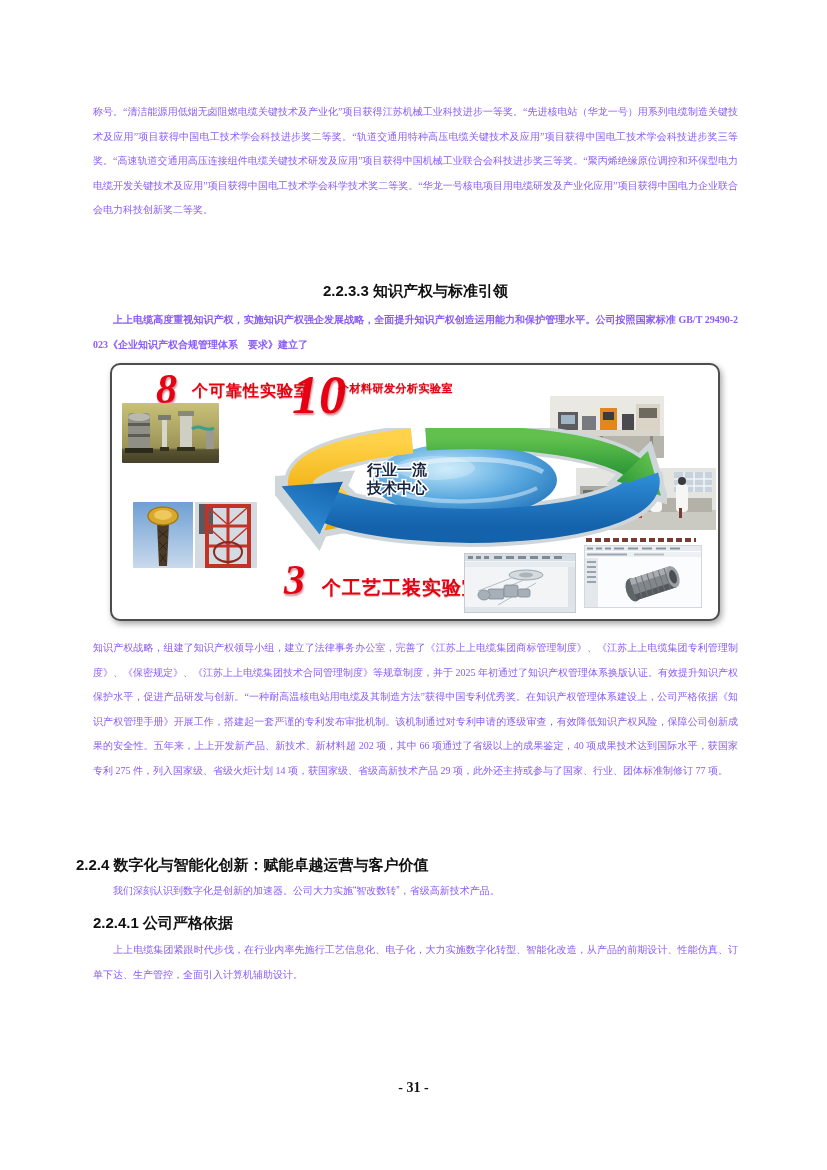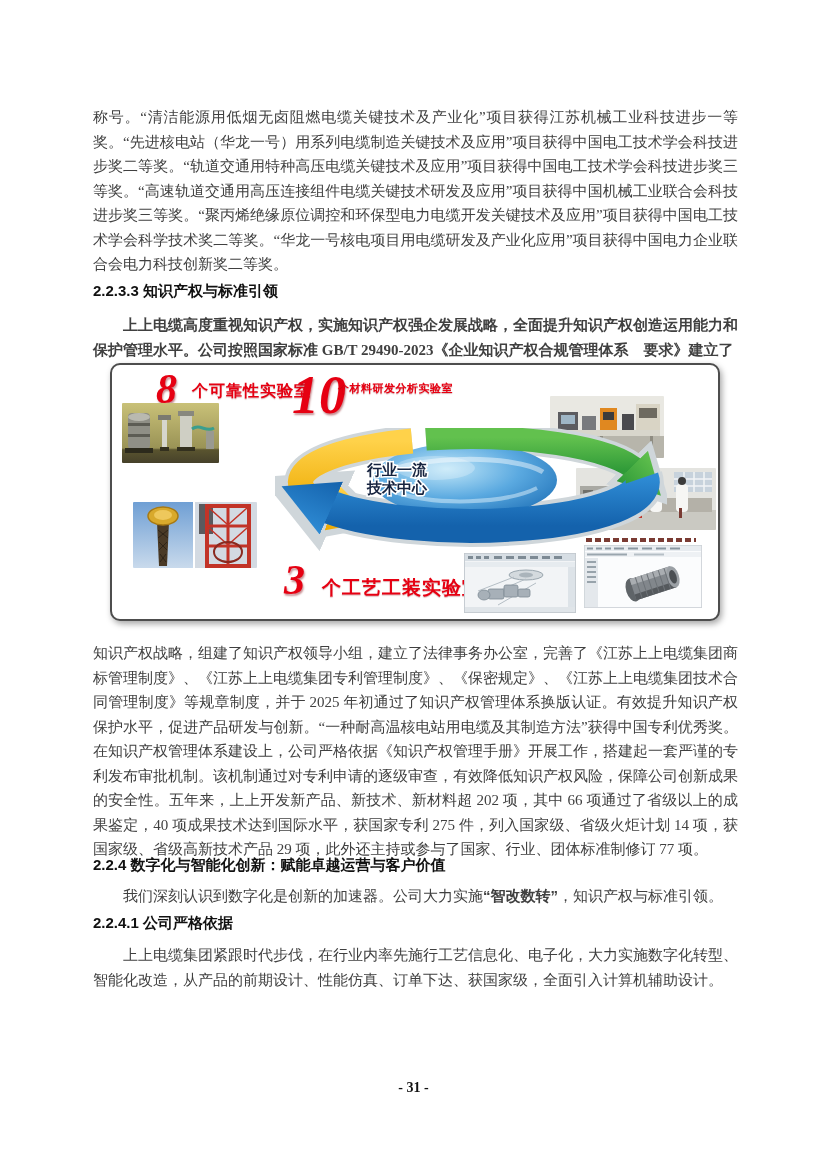--- a/index.html
+++ b/index.html
@@ -1,24 +1,24 @@
 <!DOCTYPE html>
 <html><head>
 <meta charset="utf-8">
 <style>
   html,body{margin:0;padding:0;}
   body{width:827px;height:1170px;background:#ffffff;position:relative;
        font-family:"Liberation Serif","DejaVu Serif",serif;color:#1b1b1b;}
   .abs{position:absolute;}
-  .para{width:645px;font-size:15px;line-height:24.5px;text-align:justify;
-        word-break:break-all;color:#404040;}
+  .para{width:645px;font-size:10px;line-height:24.5px;text-align:justify;
+        word-break:break-all;color:#8b5cf6;}
   .indent{text-indent:2em;}
   .heading{width:645px;font-size:15px;font-weight:bold;
            font-family:"Liberation Sans","DejaVu Sans",sans-serif;color:#111;}
-  .bold-inline{font-weight:bold;font-family:"Liberation Sans","DejaVu Sans",sans-serif;}
+  .bold-inline{font-weight:normal;font-family:"Liberation Sans","DejaVu Sans",sans-serif;}
   .page-number{left:0;top:1080px;width:827px;text-align:center;
                font-size:14px;font-weight:bold;color:#111;}
 
   
   .figure{left:110px;top:363px;width:610px;height:258px;box-sizing:border-box;
           border:2px solid #4d4d4d;border-radius:10px;background:#ffffff;
           box-shadow:2px 3px 6px rgba(0,0,0,.35);overflow:hidden;}
   .fig-num{position:absolute;font-style:italic;font-weight:bold;
            font-family:"Liberation Serif","DejaVu Serif",serif;
            color:#e60012;line-height:1;text-shadow:1px 2px 2px rgba(130,0,10,.45);}
@@ -28,21 +28,21 @@
   .photo{position:absolute;border-radius:1px;overflow:hidden;}
   .photo svg{display:block;}
   .cad-caption{position:absolute;height:4px;
       background:repeating-linear-gradient(90deg,#7a3b33 0 6px,rgba(0,0,0,0) 6px 9px);}
 </style>
 </head>
 <body>
 
 <p class="abs para" style="left:93px;top:90px;">称号。“清洁能源用低烟无卤阻燃电缆关键技术及产业化”项目获得江苏机械工业科技进步一等奖。“先进核电站（华龙一号）用系列电缆制造关键技术及应用”项目获得中国电工技术学会科技进步奖二等奖。“轨道交通用特种高压电缆关键技术及应用”项目获得中国电工技术学会科技进步奖三等奖。“高速轨道交通用高压连接组件电缆关键技术研发及应用”项目获得中国机械工业联合会科技进步奖三等奖。“聚丙烯绝缘原位调控和环保型电力电缆开发关键技术及应用”项目获得中国电工技术学会科学技术奖二等奖。“华龙一号核电项目用电缆研发及产业化应用”项目获得中国电力企业联合会电力科技创新奖二等奖。</p>
 
-<h3 class="abs heading" style="left:93px;top:267px;">2.2.3.3 知识产权与标准引领</h3>
+<h3 class="abs heading" style="left:93px;top:267px;text-align:center;">2.2.3.3 知识产权与标准引领</h3>
 
 <p class="abs para indent" style="left:93px;top:298px;font-weight:bold;">上上电缆高度重视知识产权，实施知识产权强企发展战略，全面提升知识产权创造运用能力和保护管理水平。公司按照国家标准 GB/T 29490-2023《企业知识产权合规管理体系　要求》建立了</p>
 
 <div class="abs figure">
 
   <span class="fig-num" style="left:44px;top:3px;font-size:42px;">8</span>
   <span class="fig-label" style="left:80px;top:18px;font-size:16px;letter-spacing:1px;text-align:center;">个可靠性实验室</span>
 
   <span class="fig-num" style="left:180px;top:3px;font-size:54px;">10</span>
   <span class="fig-label" style="left:226px;top:18px;font-size:11px;letter-spacing:0.5px;">个材料研发分析实验室</span>
@@ -255,21 +255,21 @@
         <ellipse cx="90" cy="38" rx="6" ry="11" fill="#9ba0a5"></ellipse>
         <ellipse cx="90" cy="38" rx="3.5" ry="7" fill="#4b4f53"></ellipse>
         <path d="M54,27 v22 M60,27 v22 M66,27 v22 M72,27 v22 M78,27 v22 M84,27 v22" stroke="#6d7277" stroke-width="1"></path>
       </g>
     </svg>
   </div>
 </div>
 
 <p class="abs para" style="left:93px;top:626px;">知识产权战略，组建了知识产权领导小组，建立了法律事务办公室，完善了《江苏上上电缆集团商标管理制度》、《江苏上上电缆集团专利管理制度》、《保密规定》、《江苏上上电缆集团技术合同管理制度》等规章制度，并于 2025 年初通过了知识产权管理体系换版认证。有效提升知识产权保护水平，促进产品研发与创新。“一种耐高温核电站用电缆及其制造方法”获得中国专利优秀奖。在知识产权管理体系建设上，公司严格依据《知识产权管理手册》开展工作，搭建起一套严谨的专利发布审批机制。该机制通过对专利申请的逐级审查，有效降低知识产权风险，保障公司创新成果的安全性。五年来，上上开发新产品、新技术、新材料超 202 项，其中 66 项通过了省级以上的成果鉴定，40 项成果技术达到国际水平，获国家专利 275 件，列入国家级、省级火炬计划 14 项，获国家级、省级高新技术产品 29 项，此外还主持或参与了国家、行业、团体标准制修订 77 项。</p>
 
-<h3 class="abs heading" style="left:93px;top:841px;">2.2.4 数字化与智能化创新：赋能卓越运营与客户价值</h3>
-
-<p class="abs para indent" style="left:93px;top:869px;"><span>我们深刻认识到数字化是创新的加速器。公司大力实施</span><span class="bold-inline">“智改数转”</span><span>，知识产权与标准引领。</span></p>
+<h3 class="abs heading" style="left:76px;top:841px;">2.2.4 数字化与智能化创新：赋能卓越运营与客户价值</h3>
+
+<p class="abs para indent" style="left:93px;top:869px;"><span>我们深刻认识到数字化是创新的加速器。公司大力实施</span><span class="bold-inline">“智改数转”</span><span>，省级高新技术产品。</span></p>
 
 <h3 class="abs heading" style="left:93px;top:899px;">2.2.4.1 公司严格依据</h3>
 
-<p class="abs para indent" style="left:93px;top:928px;">上上电缆集团紧跟时代步伐，在行业内率先施行工艺信息化、电子化，大力实施数字化转型、智能化改造，从产品的前期设计、性能仿真、订单下达、获国家级，全面引入计算机辅助设计。</p>
+<p class="abs para indent" style="left:93px;top:928px;">上上电缆集团紧跟时代步伐，在行业内率先施行工艺信息化、电子化，大力实施数字化转型、智能化改造，从产品的前期设计、性能仿真、订单下达、生产管控，全面引入计算机辅助设计。</p>
 
 <div class="abs page-number">- 31 -</div>
 
 </body></html>

